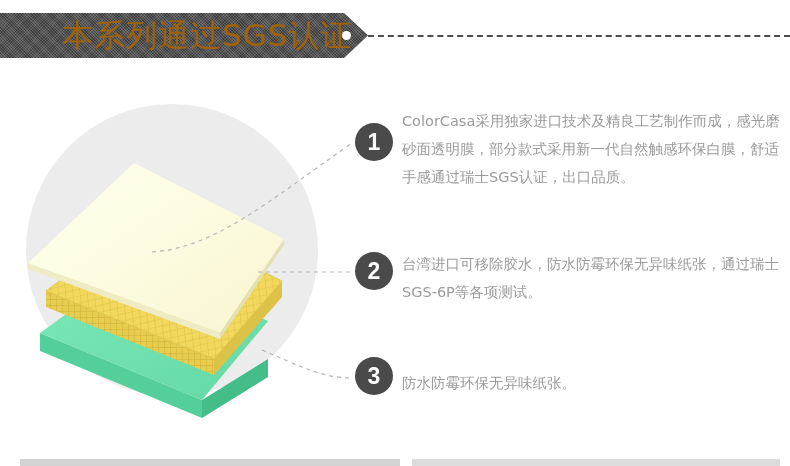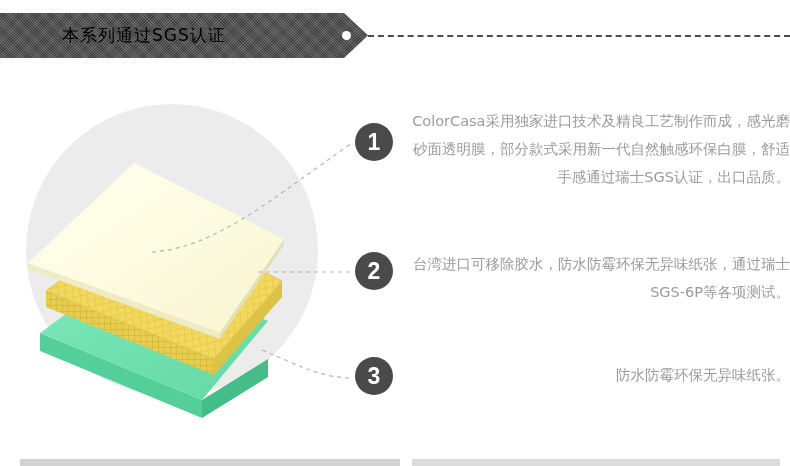--- a/index.html
+++ b/index.html
@@ -39,22 +39,22 @@
         rgba(0,0,0,0.10) 1px, rgba(0,0,0,0.10) 2px);
     -webkit-clip-path: polygon(0 0, 344px 0, 368px 50%, 344px 100%, 0 100%);
     clip-path: polygon(0 0, 344px 0, 368px 50%, 344px 100%, 0 100%);
   }
   .banner-title {
     position: absolute;
     left: 62px;
     top: 0;
     height: 49px;
     line-height: 45px;
-    color: #000000;
-    font-size: 17px;
+    color: #a16207;
+    font-size: 31px;
     letter-spacing: 1px;
     white-space: nowrap;
     font-family: "DejaVu Sans", "Liberation Sans", sans-serif;
   }
   .banner-dot {
     position: absolute;
     left: 342px;
     top: 18px;
     width: 9px;
     height: 9px;
@@ -125,25 +125,24 @@
     text-align: center;
     line-height: 38px;
     font-family: "Liberation Sans", sans-serif;
   }
   .f-text {
     margin-left: 9px;
     color: #9b9b9b;
     font-size: 14.5px;
     line-height: 28px;
     font-family: "DejaVu Sans", "Liberation Sans", sans-serif;
-    text-align: right;
   }
   .f1 .f-text { width: 388px; margin-top: -16px; }
   .f2 .f-text { width: 388px; margin-top: -2px; }
-  .f3 .f-text { width: 388px; margin-top: 4px; }
+  .f3 .f-text { width: 388px; margin-top: 12px; }
 
   
   .bottom-panel {
     position: absolute;
     top: 459px;
     height: 7px;
     background: #d3d3d3;
   }
   .bp-left  { left: 20px;  width: 380px; }
   .bp-right { left: 412px; width: 368px; background: #dcdcdc; }

